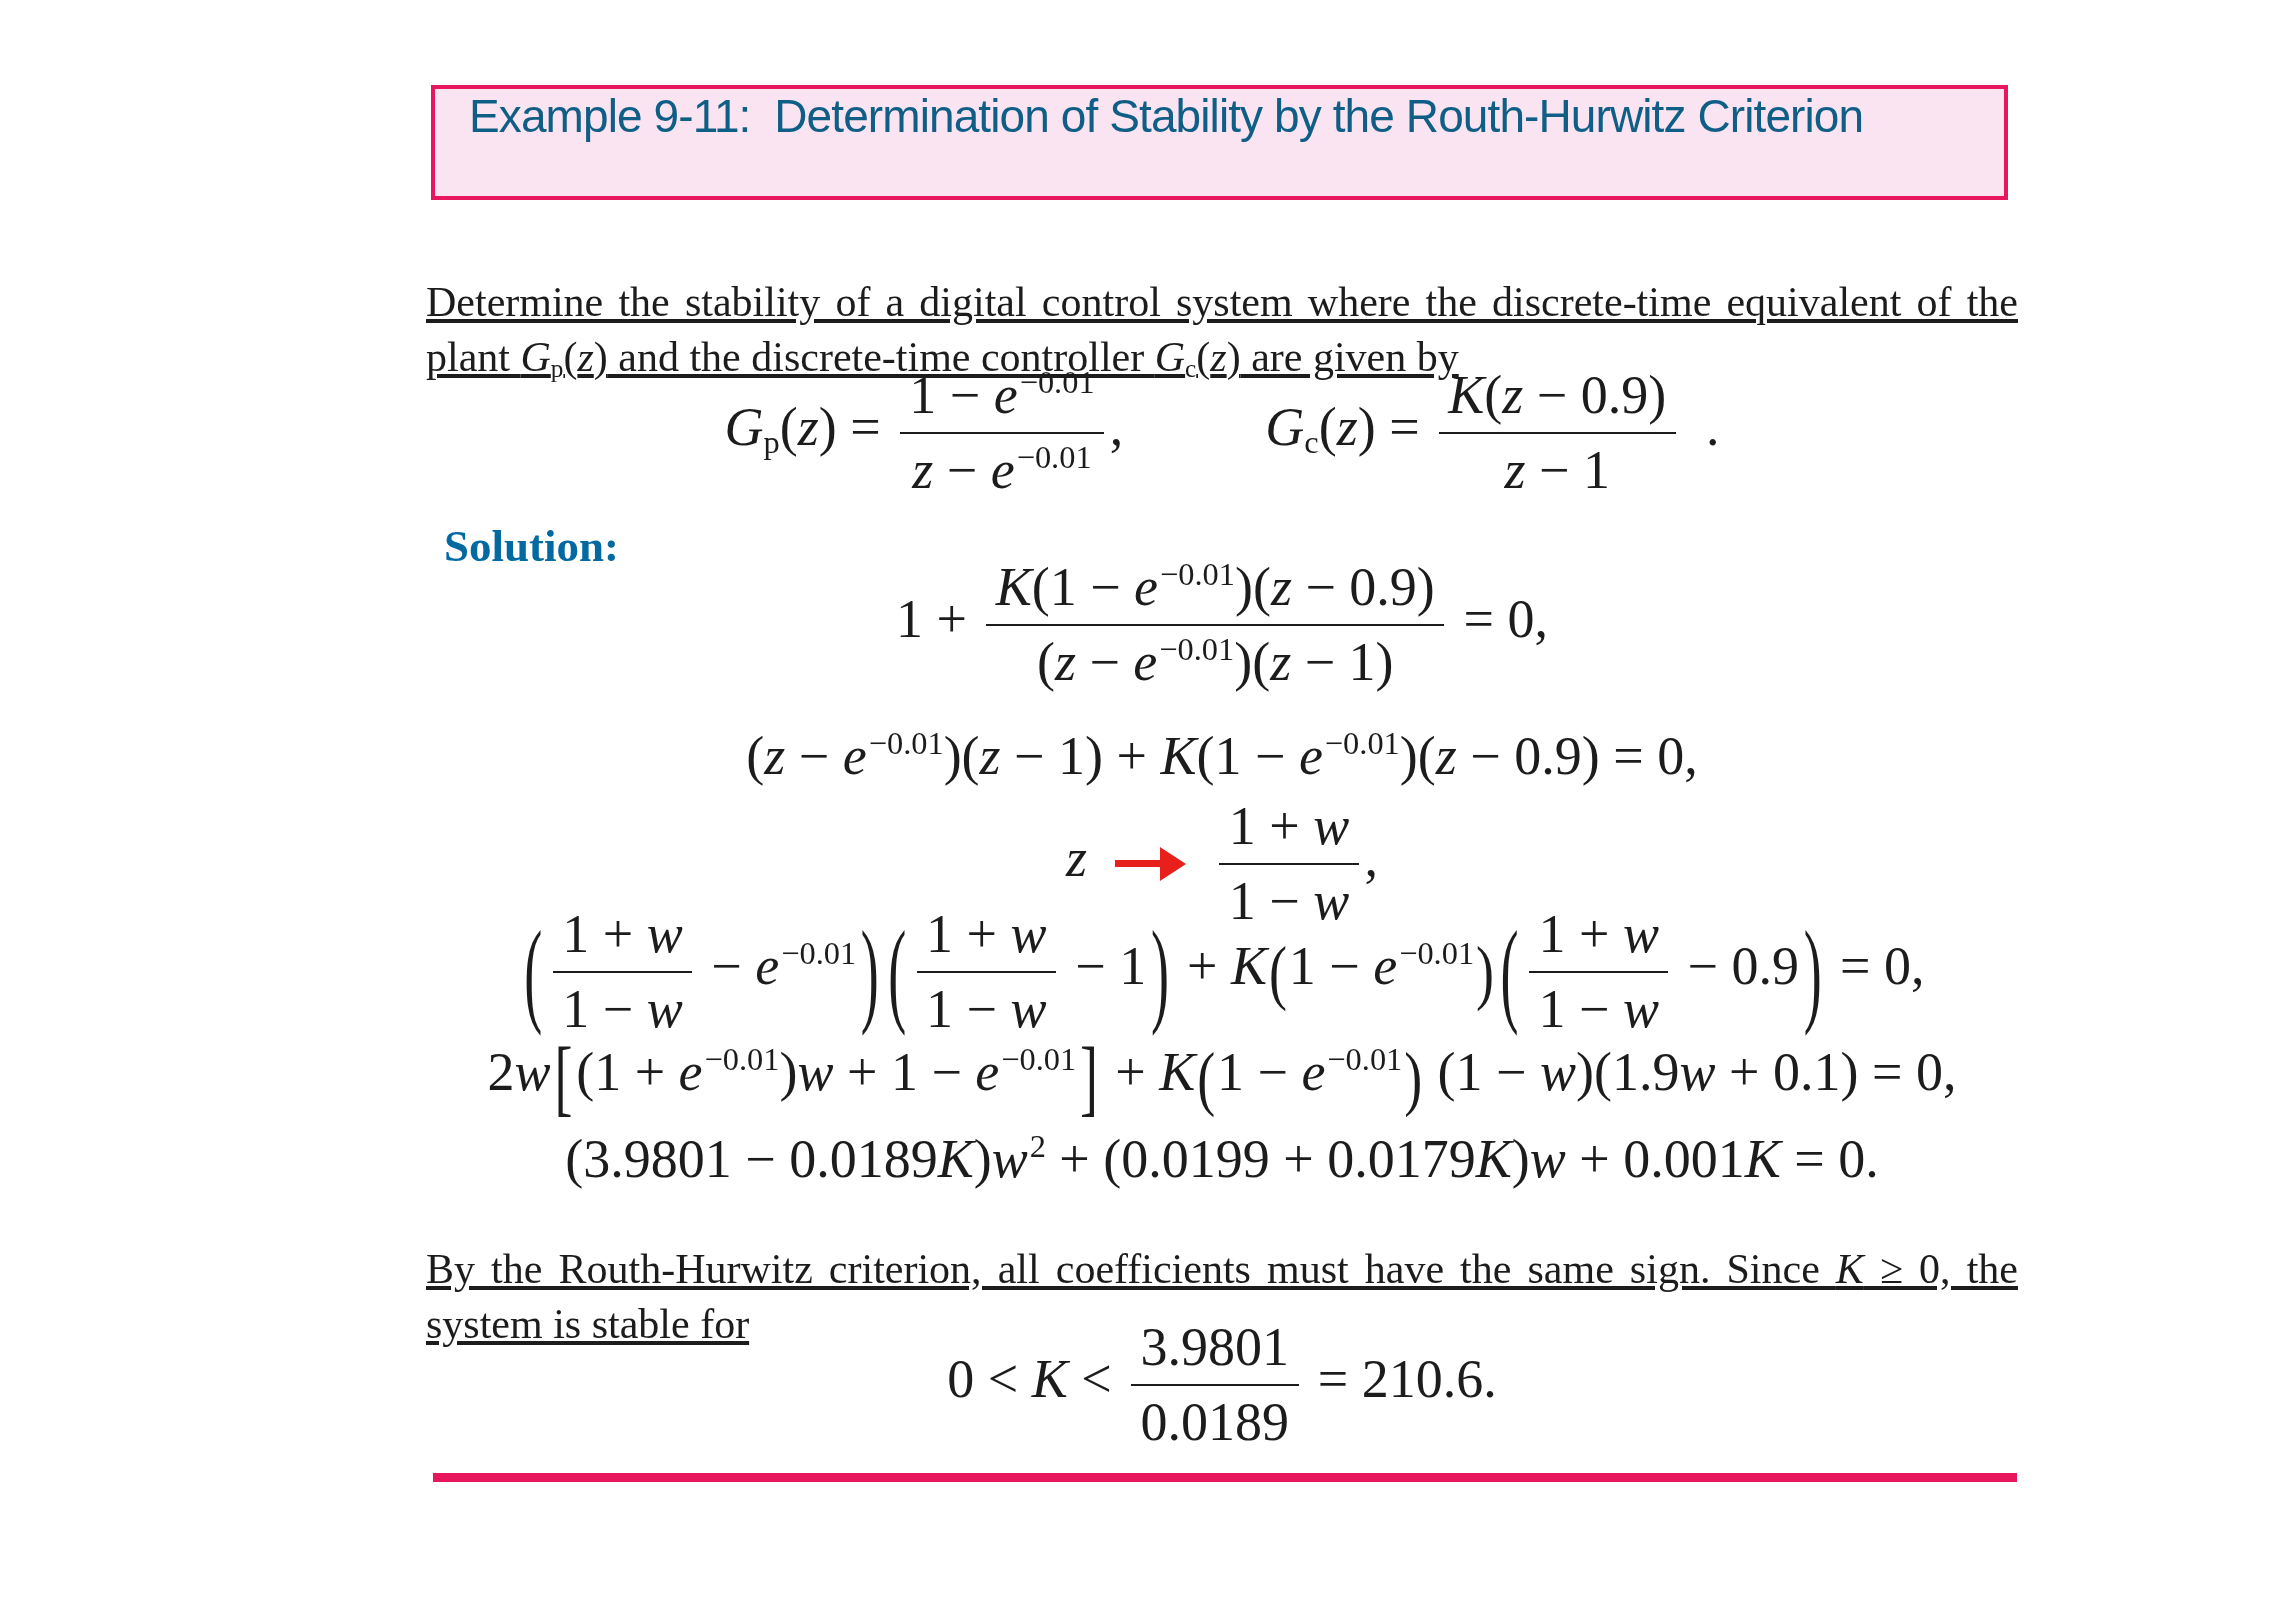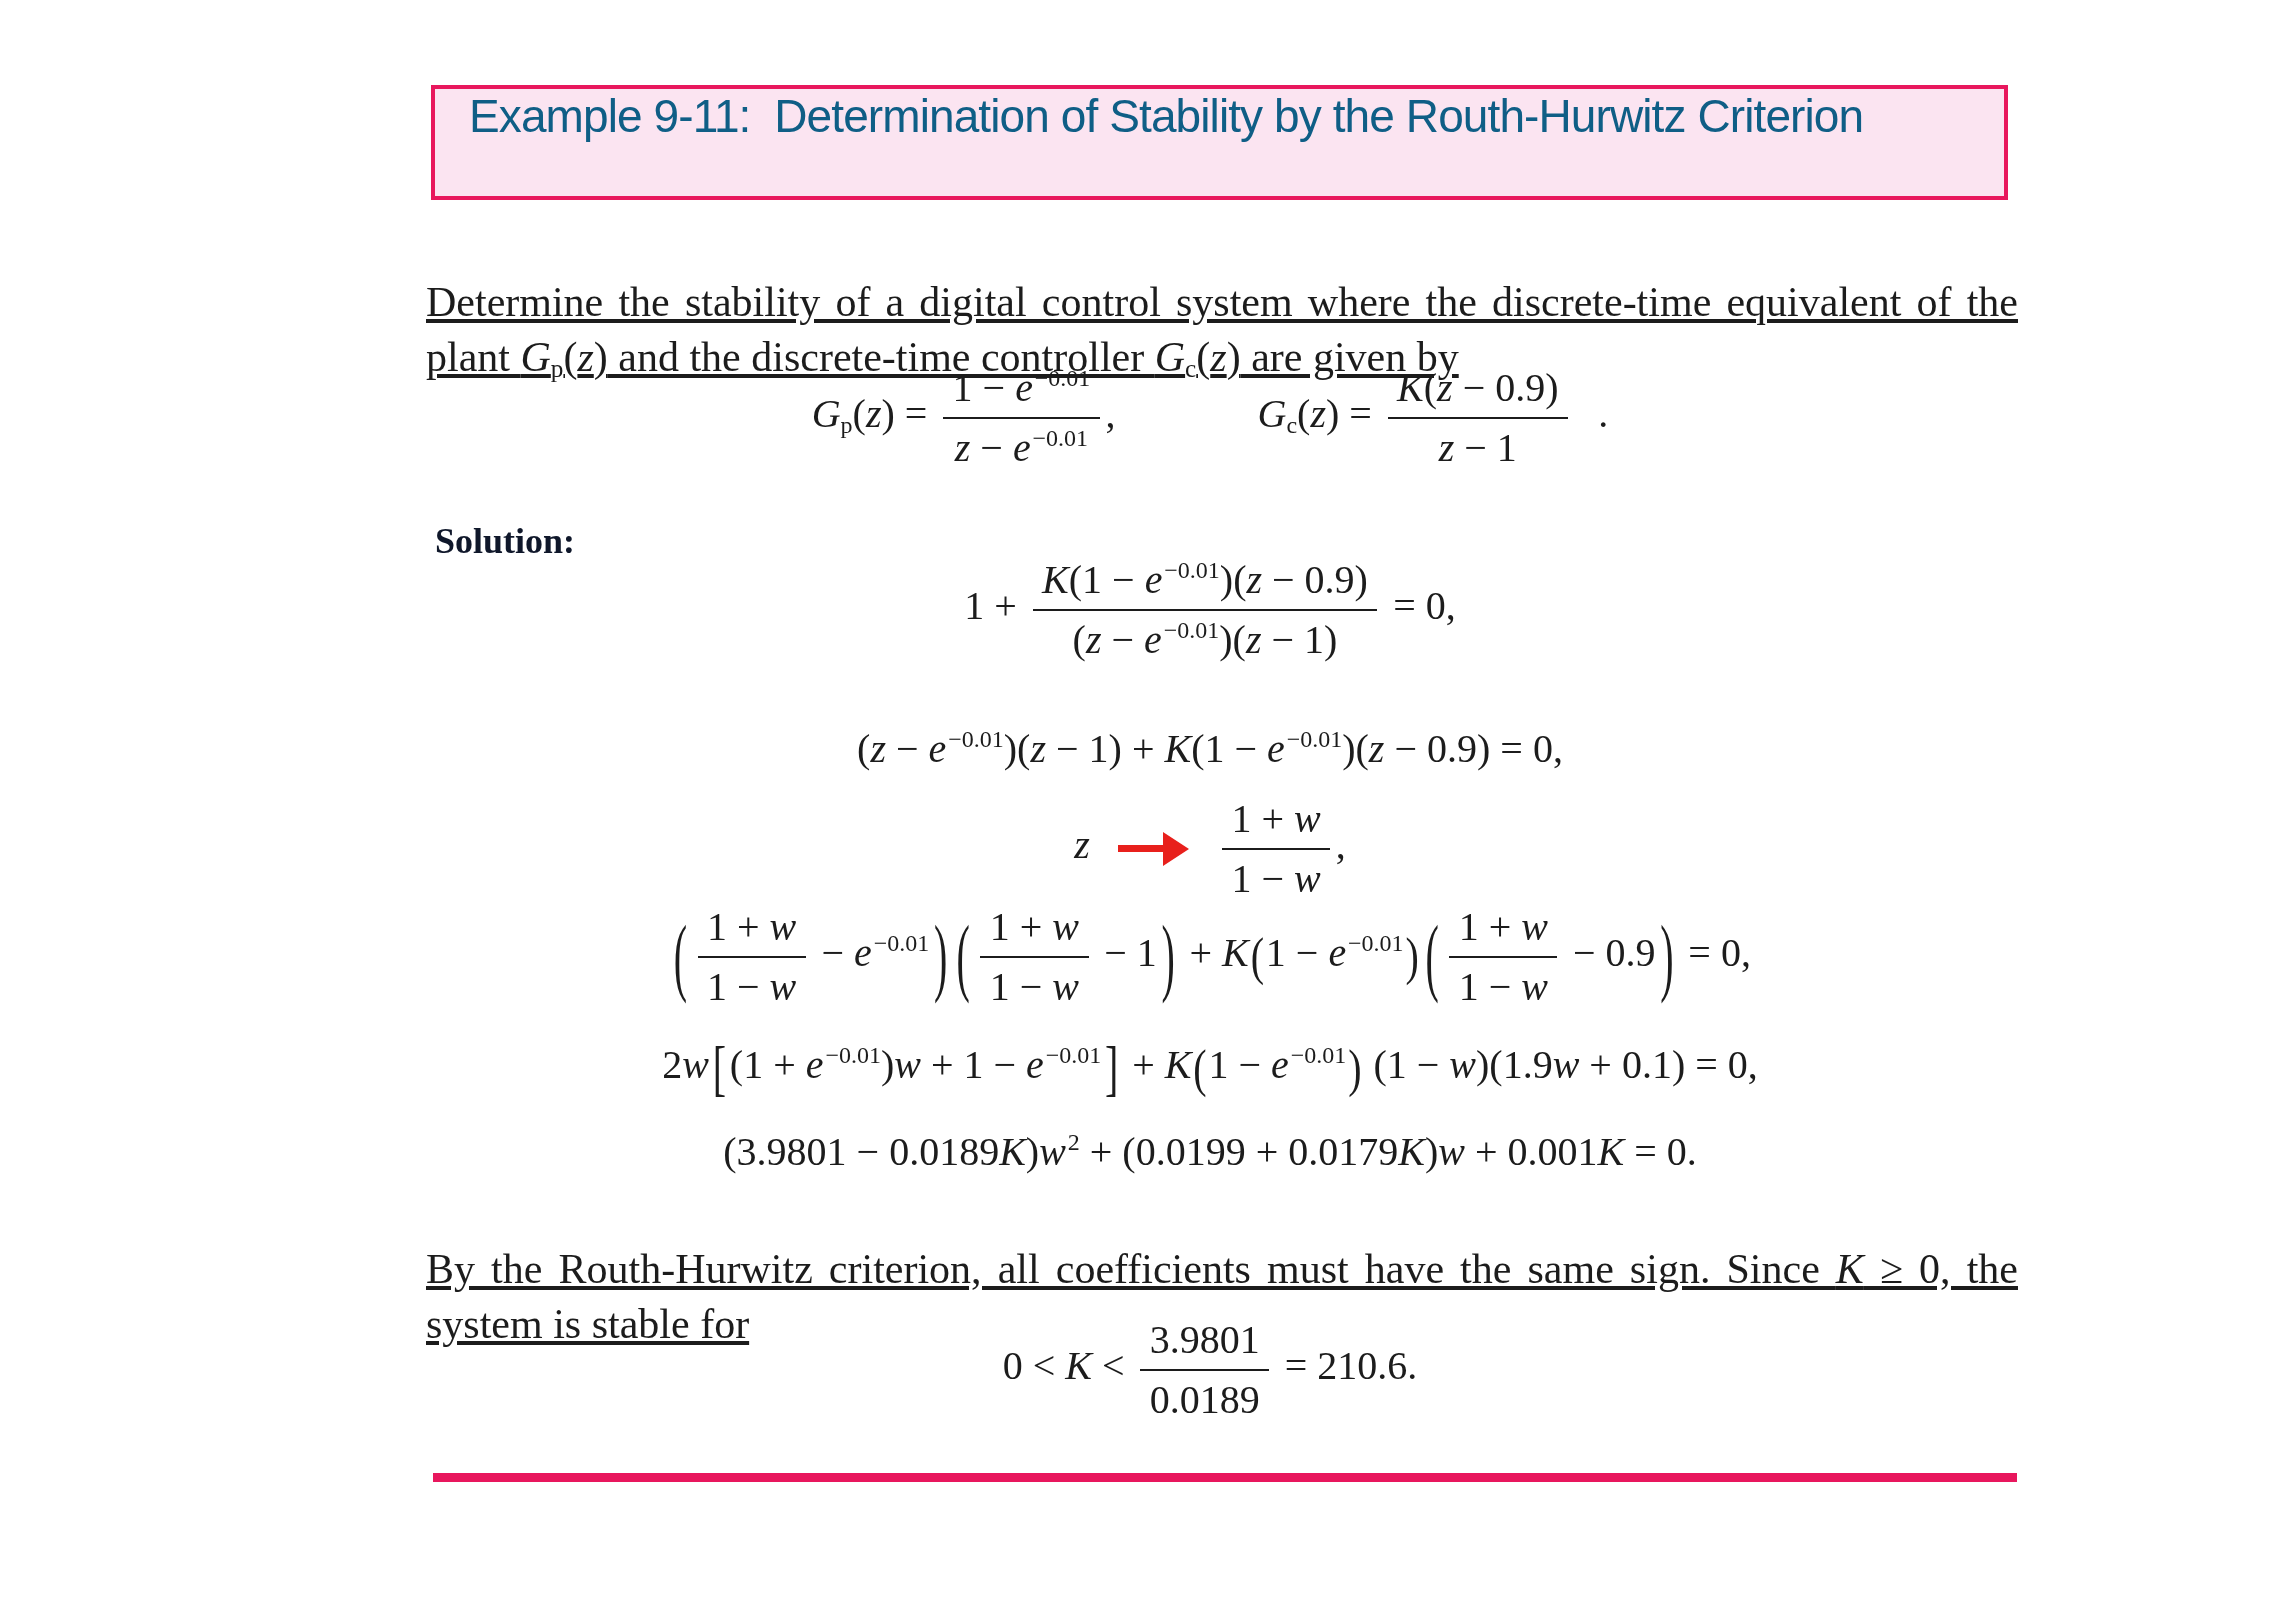--- a/index.html
+++ b/index.html
@@ -29,22 +29,22 @@
   }
   
   .para{
     position:absolute;left:426px;width:1592px;
     font-size:42px;line-height:1.32;
     text-align:justify;
     text-decoration:underline;
   }
   
   .eq{
-    position:absolute;left:414px;width:1592px;
-    font-size:40px;
+    position:absolute;left:426px;width:1592px;
+    font-size:54px;
     text-align:center;
     white-space:nowrap;
   }
   .it{font-style:italic;}
   .sup{
     font-size:0.60em;
     position:relative;top:-0.62em;
     margin-left:1.9px;
   }
   .sub{
@@ -67,23 +67,23 @@
     padding:5.7px 9.5px 1.9px 9.5px;
   }
   
   .bp{display:inline-block;transform:scale(1,2.15);transform-origin:center;vertical-align:middle;margin:0 4.7px;line-height:1;}
   .mp{display:inline-block;transform:scale(1,1.32);transform-origin:center;vertical-align:middle;margin:0 1.9px;line-height:1;}
   .bk{display:inline-block;transform:scale(1,1.55);transform-origin:center;vertical-align:middle;margin:0 3.8px;line-height:1;}
   .gap{display:inline-block;width:142px;}
   .smallgap{display:inline-block;width:24.6px;}
   
   .solution{
-    position:absolute;left:435px;top:520px;
-    font-size:36px;font-weight:bold;
-    color:#0f172a;
+    position:absolute;left:444px;top:520px;
+    font-size:45px;font-weight:bold;
+    color:#0369a1;
   }
   
   .arrow{
     display:inline-block;position:relative;
     width:72px;height:34px;
     vertical-align:middle;
     margin:0 26.5px 0 28px;
   }
   .arrow-shaft{
     position:absolute;left:0;top:13.2px;width:49px;height:7.6px;

